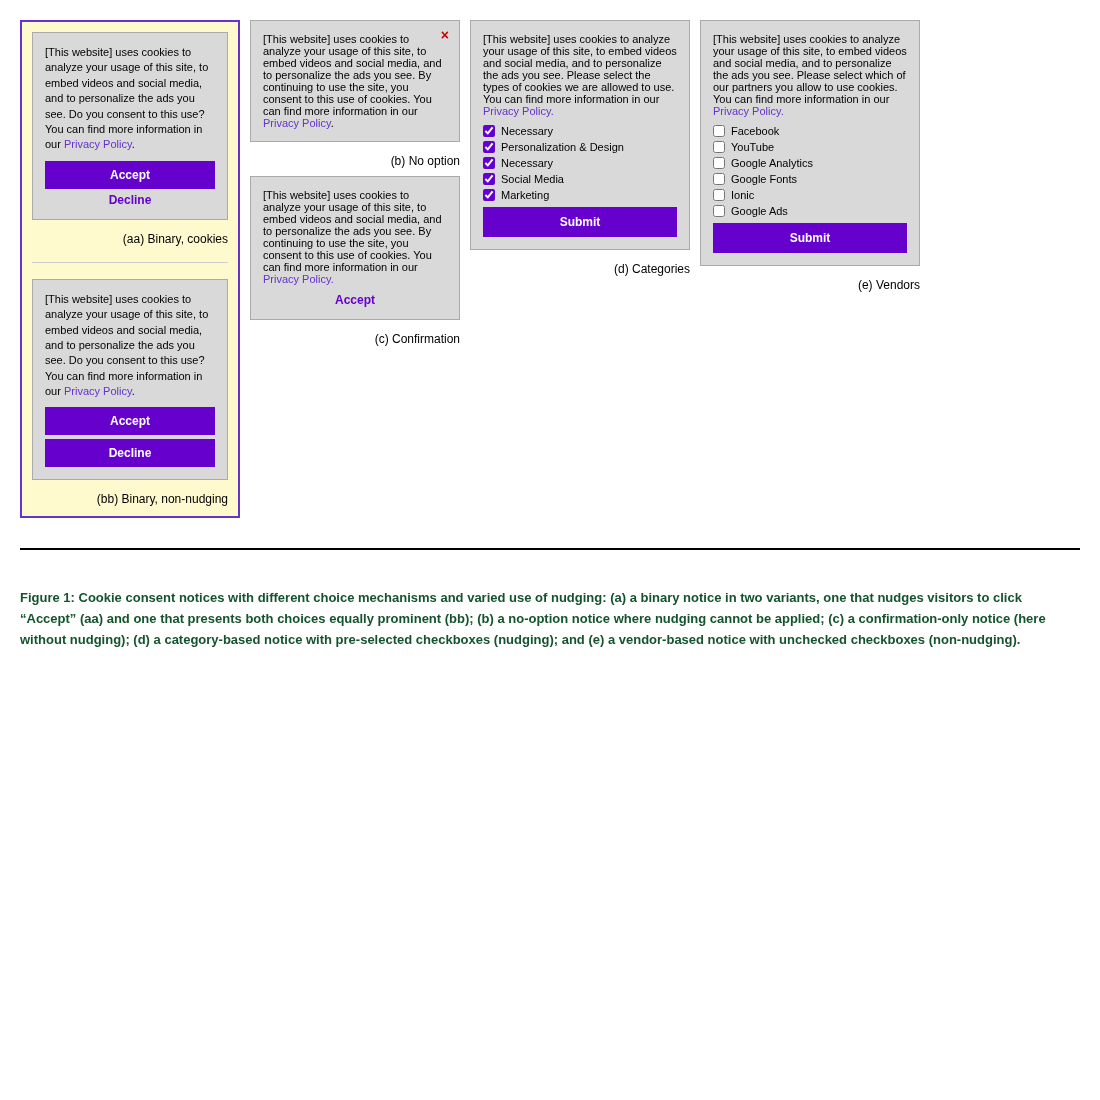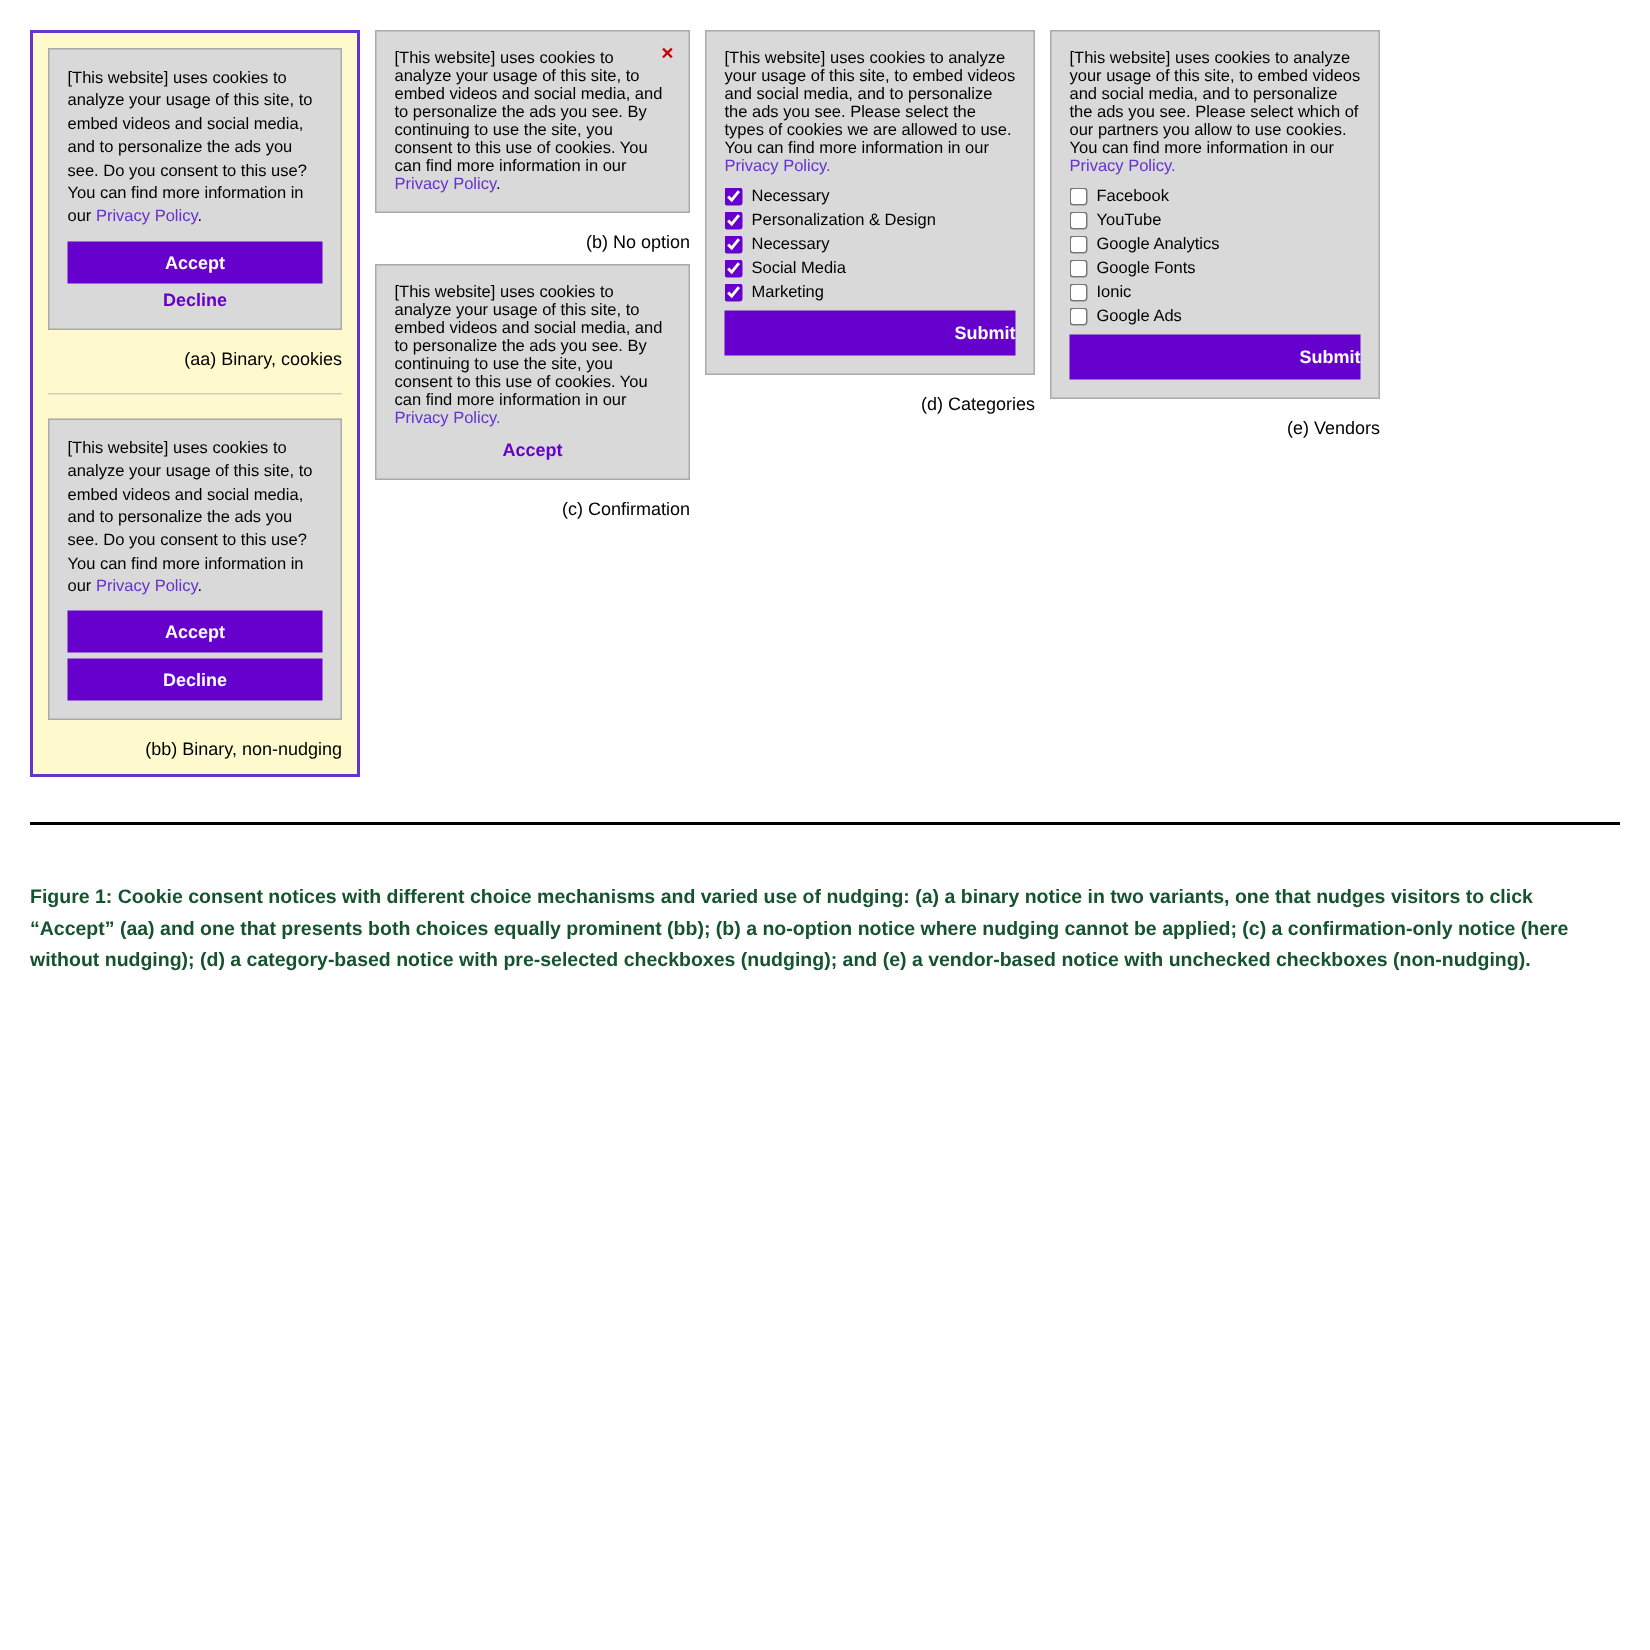--- a/index.html
+++ b/index.html
@@ -180,21 +180,21 @@
       background: #6600cc;
       color: #fff;
       border: none;
       padding: 8px 0;
       width: 100%;
       font-size: 12px;
       font-weight: bold;
       cursor: pointer;
       margin-top: 6px;
       display: block;
-      text-align: right;
+      text-align: center;
     }
 
     
     .col-e {
       display: flex;
       flex-direction: column;
       gap: 8px;
       width: 220px;
       flex-shrink: 0;
     }

